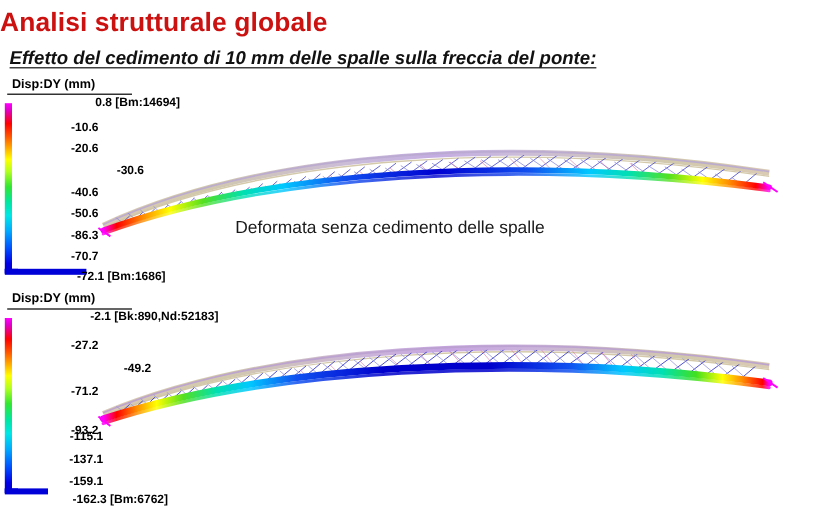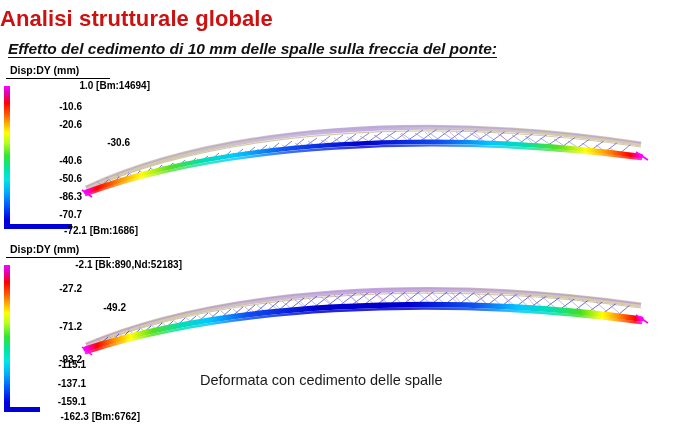--- a/index.html
+++ b/index.html
@@ -148,24 +148,24 @@
 <div class="plot-block" id="plot-block-1">
 
   <div class="legend">
     <div class="legend-title">Disp:DY (mm)</div>
     <div class="legend-title-rule"></div>
 
     <div class="colorbar" style="top:22px; height:142px;"></div>
     <div class="cb-notch" style="top:160px;"></div>
     <div class="colorbar-foot" style="left:4px; top:160px; width:68px;"></div>
 
-    <div class="legend-label endpoint" style="left:0px; top:16px; width:150px;">1.0 [Bm:14694]</div>
+    <div class="legend-label endpoint" style="left:0px; top:16px; width:150px;">0.8 [Bm:14694]</div>
     <div class="legend-label" style="left:0px; top:37px; width:82px;">-10.6</div>
     <div class="legend-label" style="left:0px; top:55px; width:82px;">-20.6</div>
-    <div class="legend-label" style="left:16px; top:73px; width:82px;padding-left:32px;">-30.6</div>
+    <div class="legend-label" style="left:6px; top:73px; width:82px;padding-left:32px;">-30.6</div>
     <div class="legend-label" style="left:0px; top:91px; width:82px;">-40.6</div>
     <div class="legend-label" style="left:0px; top:109px; width:82px;">-50.6</div>
     <div class="legend-label" style="left:0px; top:127px; width:82px;">-86.3</div>
     <div class="legend-label" style="left:0px; top:145px; width:82px;">-70.7</div>
     <div class="legend-label endpoint" style="left:0px; top:161px; width:138px;">-72.1 [Bm:1686]</div>
   </div>
 
   <svg class="bridge-svg" width="700" height="172" viewBox="0 0 700 172">
     <defs>
       <linearGradient id="deckGrad1" x1="0" y1="0" x2="1" y2="0">
@@ -318,20 +318,21 @@
     </g>
 
     <g>
       <path d="M82,126 L92,133" stroke="#ff00ff" stroke-width="1.6"></path>
     </g>
     <g>
       <path d="M636,88 L648,96" stroke="#ff00ff" stroke-width="1.6"></path>
     </g>
   </svg>
 
+  <div class="plot-caption" style="left:196px; top:118px;">Deformata senza cedimento delle spalle</div>
 </div>
 
 <div class="plot-block" id="plot-block-2">
 
   <div class="legend">
     <div class="legend-title">Disp:DY (mm)</div>
     <div class="legend-title-rule"></div>
 
     <div class="colorbar" style="top:22px; height:146px;"></div>
     <div class="cb-notch" style="top:164px;"></div>
@@ -500,14 +501,13 @@
     </g>
 
     <g>
       <path d="M82,104 L92,112" stroke="#ff00ff" stroke-width="1.6"></path>
     </g>
     <g>
       <path d="M636,72 L648,80" stroke="#ff00ff" stroke-width="1.6"></path>
     </g>
   </svg>
 
-  <div class="plot-caption" style="left:200px; top:129px;">Deformata con cedimento delle spalle</div>
 </div>
 
 </body></html>

